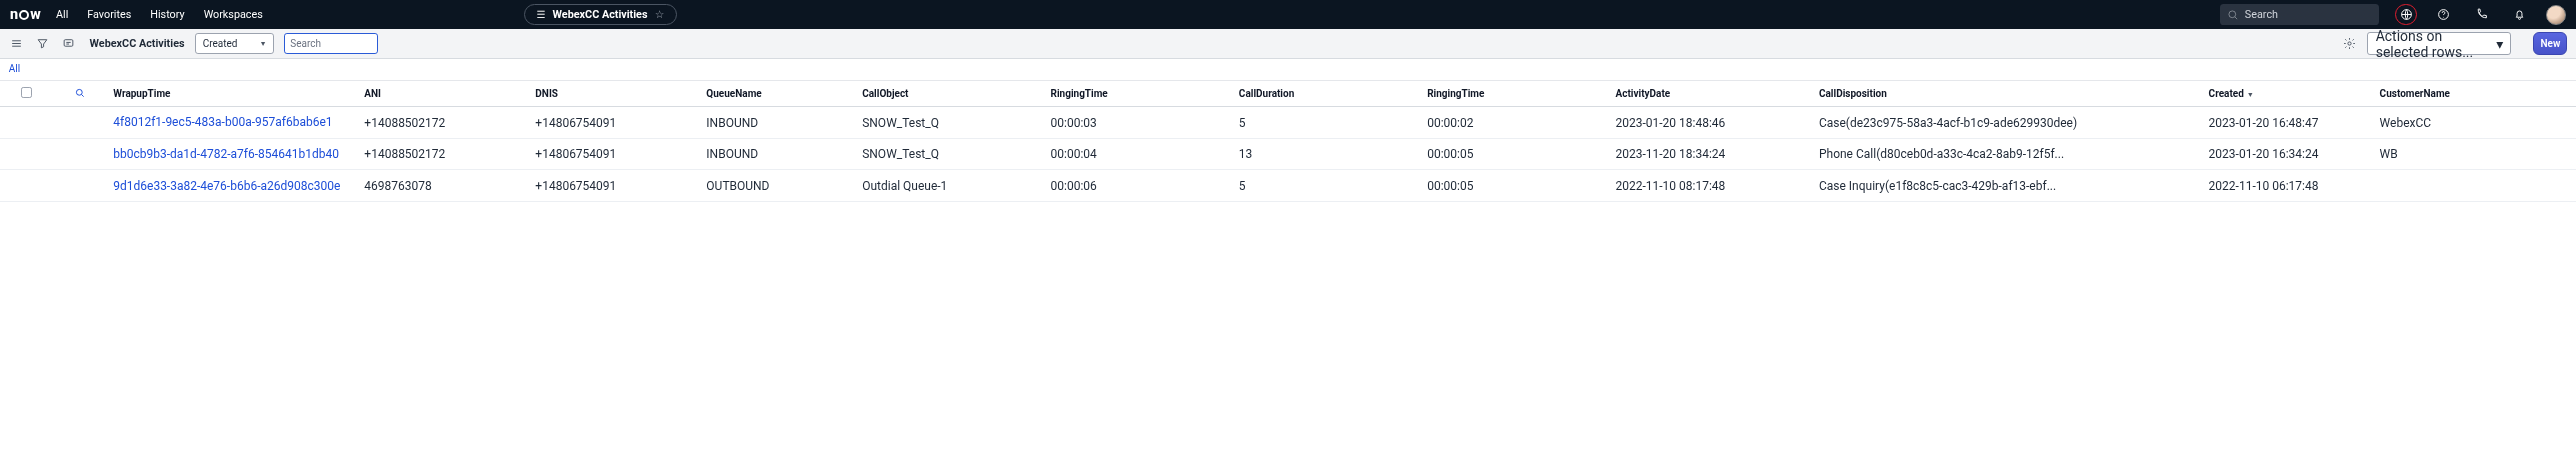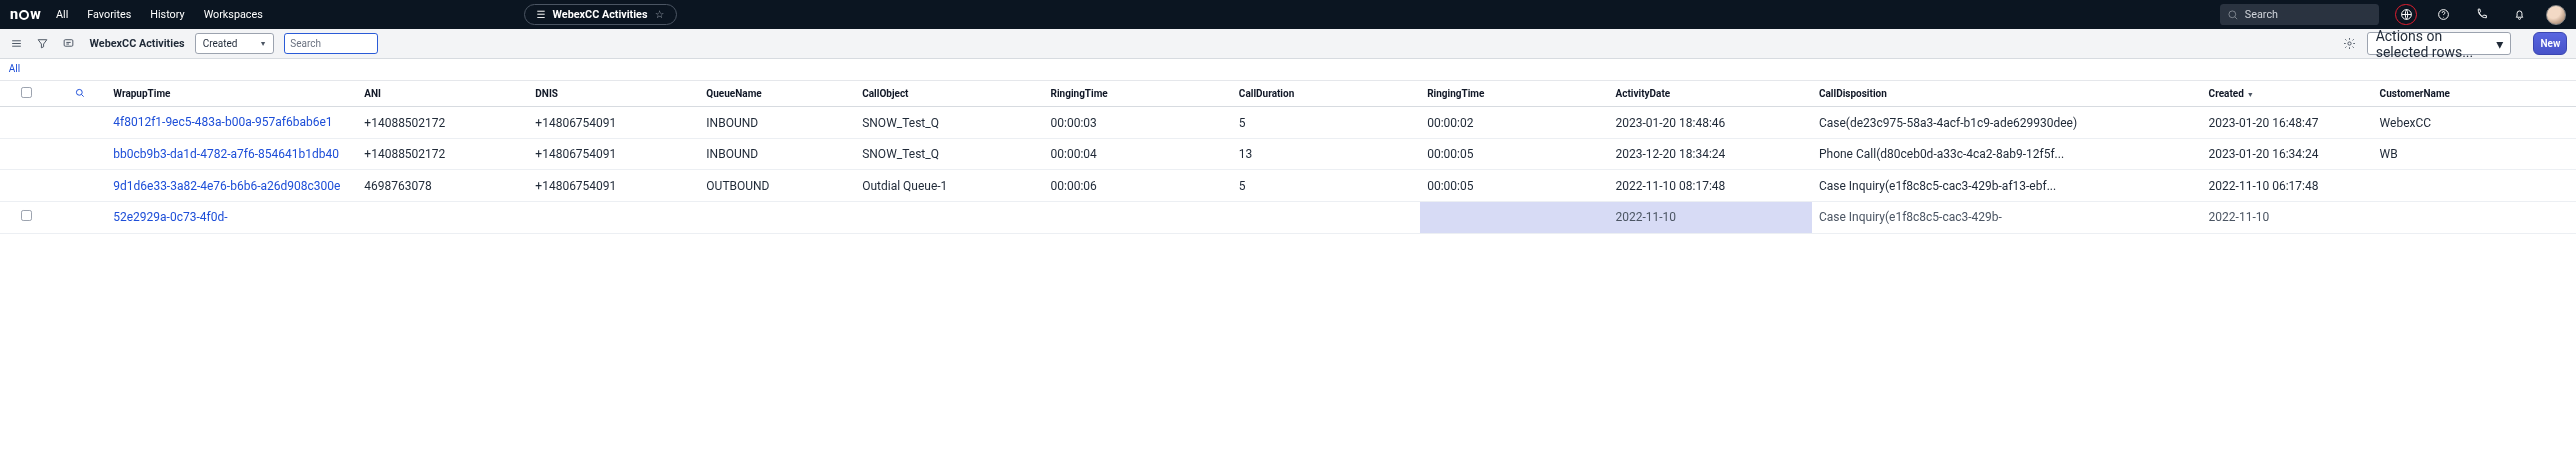--- a/index.html
+++ b/index.html
@@ -226,52 +226,36 @@
         <td class="cb-cell"></td>
         <td></td>
         <td><span class="link">bb0cb9b3-da1d-4782-a7f6-854641b1db40</span></td>
         <td>+14088502172</td>
         <td>+14806754091</td>
         <td>INBOUND</td>
         <td>SNOW_Test_Q</td>
         <td>00:00:04</td>
         <td>13</td>
         <td class="">00:00:05</td>
-        <td class="">2023-12-20 18:34:24</td>
+        <td class="">2023-11-20 18:34:24</td>
         <td>Phone Call(d80ceb0d-a33c-4ca2-8ab9-12f5f...</td>
         <td>2023-01-20 16:34:24</td>
         <td>WB</td>
       </tr>
       <tr>
         <td class="cb-cell"></td>
         <td></td>
         <td><span class="link">9d1d6e33-3a82-4e76-b6b6-a26d908c300e</span></td>
         <td>4698763078</td>
         <td>+14806754091</td>
         <td>OUTBOUND</td>
         <td>Outdial Queue-1</td>
         <td>00:00:06</td>
         <td>5</td>
         <td class="">00:00:05</td>
         <td class="">2022-11-10 08:17:48</td>
         <td>Case Inquiry(e1f8c8c5-cac3-429b-af13-ebf...</td>
         <td>2022-11-10 06:17:48</td>
         <td></td>
       </tr>
-      <tr class="partial sel">
-        <td class="cb-cell"><span class="cb"></span></td>
-        <td></td>
-        <td><span class="link">52e2929a-0c73-4f0d-</span></td>
-        <td></td>
-        <td></td>
-        <td></td>
-        <td></td>
-        <td></td>
-        <td></td>
-        <td class="hl"></td>
-        <td class="hl">2022-11-10</td>
-        <td>Case Inquiry(e1f8c8c5-cac3-429b-</td>
-        <td>2022-11-10</td>
-        <td></td>
-      </tr>
     </tbody>
 </table>
 
 
 </body></html>

